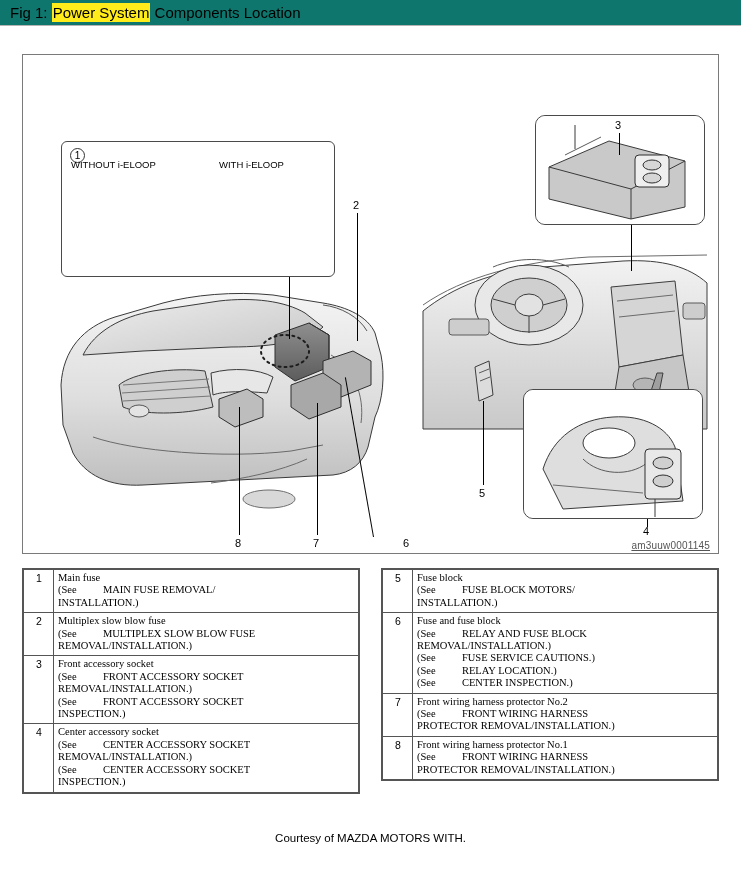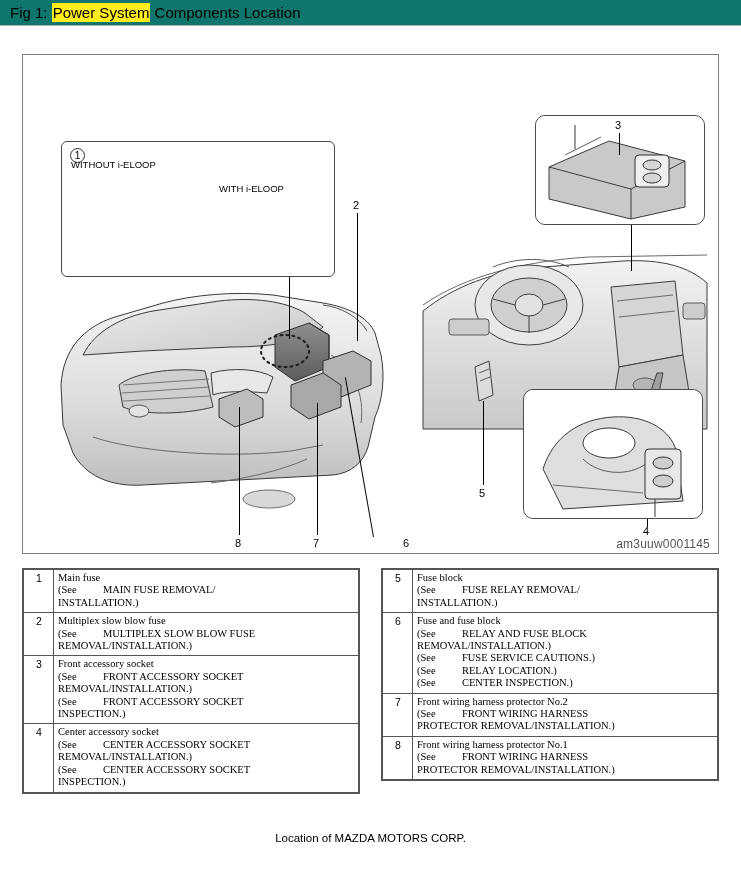--- a/index.html
+++ b/index.html
@@ -57,23 +57,24 @@
     border: 1px solid #7a7a7a;
     background: #ffffff;
     box-sizing: border-box;
     overflow: hidden;
   }
 
   .fig-id {
     position: absolute;
     right: 8px;
     bottom: 2px;
-    font-size: 12px;
+    font-size: 10px;
     color: #555;
     letter-spacing: 0.2px;
+    text-decoration: underline;
   }
 
   
   .inset {
     position: absolute;
     border: 1px solid #4a4a4a;
     border-radius: 6px;
     background: #ffffff;
     box-sizing: border-box;
   }
@@ -311,21 +312,21 @@
         <path d="M456 318 L466 314" stroke="#5a5a5a"></path>
         <path d="M457 326 L467 322" stroke="#5a5a5a"></path>
       </g>
     </svg>
 
     <div class="inset" style="left:38px; top:86px; width:274px; height:136px;"></div>
     <div class="inset-callout" style="left:47px; top:93px;">
       <div class="circle-num">1</div>
     </div>
     <div class="sub-lbl" style="left:48px; top:104px;">WITHOUT i-ELOOP</div>
-    <div class="sub-lbl" style="left:196px; top:128px;">WITH i-ELOOP</div>
+    <div class="sub-lbl" style="left:196px; top:104px;">WITH i-ELOOP</div>
 
     <div class="leader" style="left:266px; top:222px; width:1px; height:62px;"></div>
 
     <div class="inset" style="left:512px; top:60px; width:170px; height:110px; border-radius:10px;"></div>
     <svg width="170" height="110" style="position:absolute; left:512px; top:60px;">
       <rect x="1" y="1" width="168" height="108" rx="10" fill="#ffffff" stroke="none"></rect>
       <path d="M14 52 L74 26 L150 46 L150 92 L96 104 L14 84 Z" fill="#c9c9c9" stroke="#3a3a3a"></path>
       <path d="M14 52 L96 74 L96 104" fill="none" stroke="#3a3a3a"></path>
       <path d="M96 74 L150 46" fill="none" stroke="#3a3a3a"></path>
       <rect x="100" y="40" width="34" height="32" rx="4" fill="#efefef" stroke="#2f2f2f"></rect>
@@ -429,21 +430,21 @@
     </table>
   </div>
 
   <div class="legend-right">
     <table class="legend">
       <tbody>
         <tr>
           <td class="num">5</td>
           <td>
             <div class="ref-line">Fuse block</div>
-            <div class="ref-line">(See          FUSE RELAY REMOVAL/</div>
+            <div class="ref-line">(See          FUSE BLOCK MOTORS/</div>
             <div class="ref-line">INSTALLATION.)</div>
           </td>
         </tr>
         <tr>
           <td class="num">6</td>
           <td>
             <div class="ref-line">Fuse and fuse block</div>
             <div class="ref-line">(See          RELAY AND FUSE BLOCK</div>
             <div class="ref-line">REMOVAL/INSTALLATION.)</div>
             <div class="ref-line">(See          FUSE SERVICE CAUTIONS.)</div>
@@ -464,15 +465,15 @@
           <td>
             <div class="ref-line">Front wiring harness protector No.1</div>
             <div class="ref-line">(See          FRONT WIRING HARNESS</div>
             <div class="ref-line">PROTECTOR REMOVAL/INSTALLATION.)</div>
           </td>
         </tr>
       </tbody>
     </table>
   </div>
 
-  <div class="courtesy">Location of MAZDA MOTORS CORP.</div>
+  <div class="courtesy">Courtesy of MAZDA MOTORS WITH.</div>
 
 </div>
 
 </body></html>

